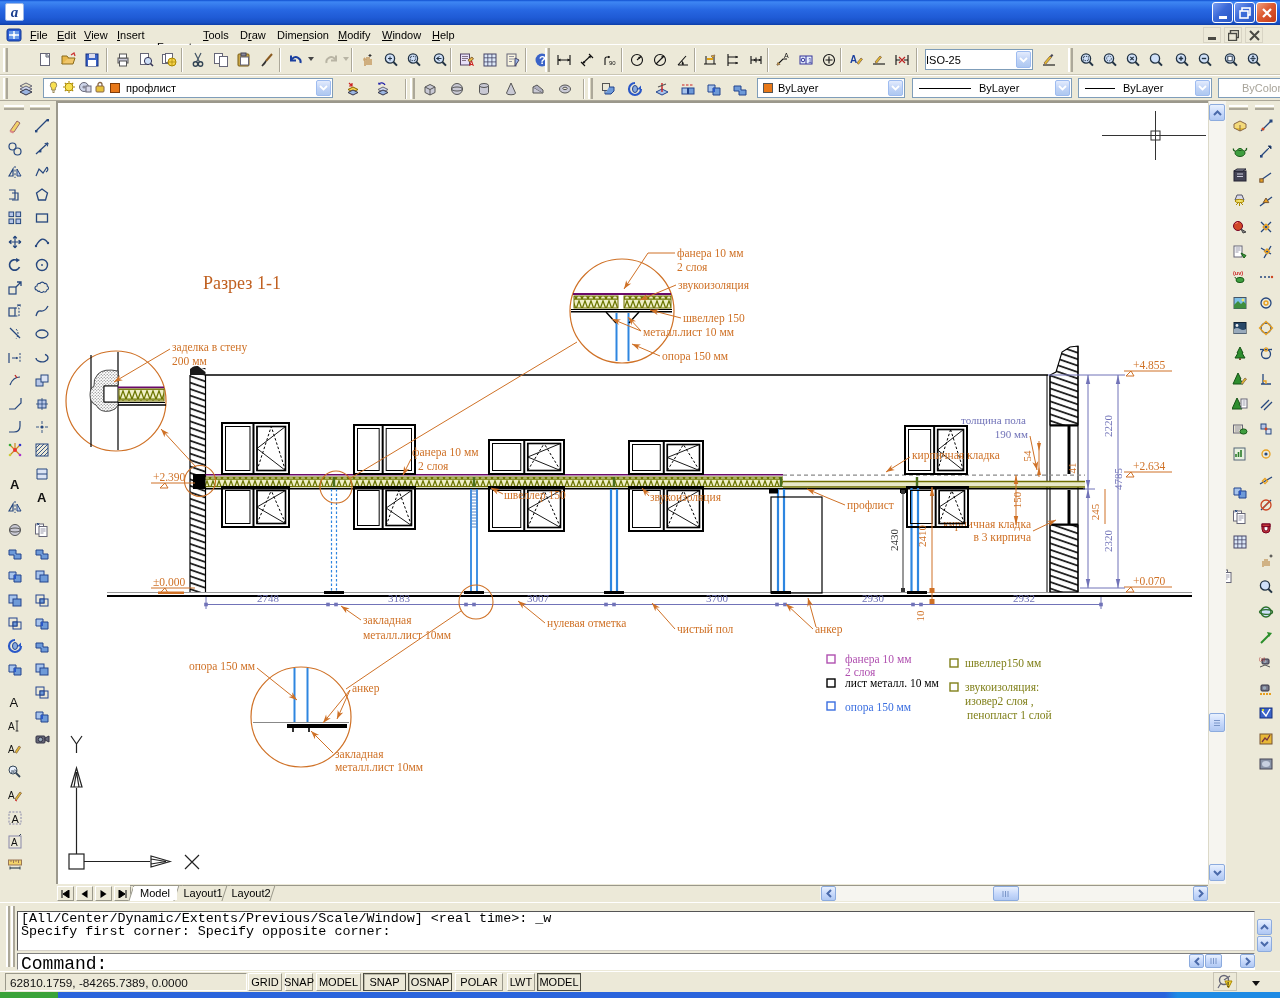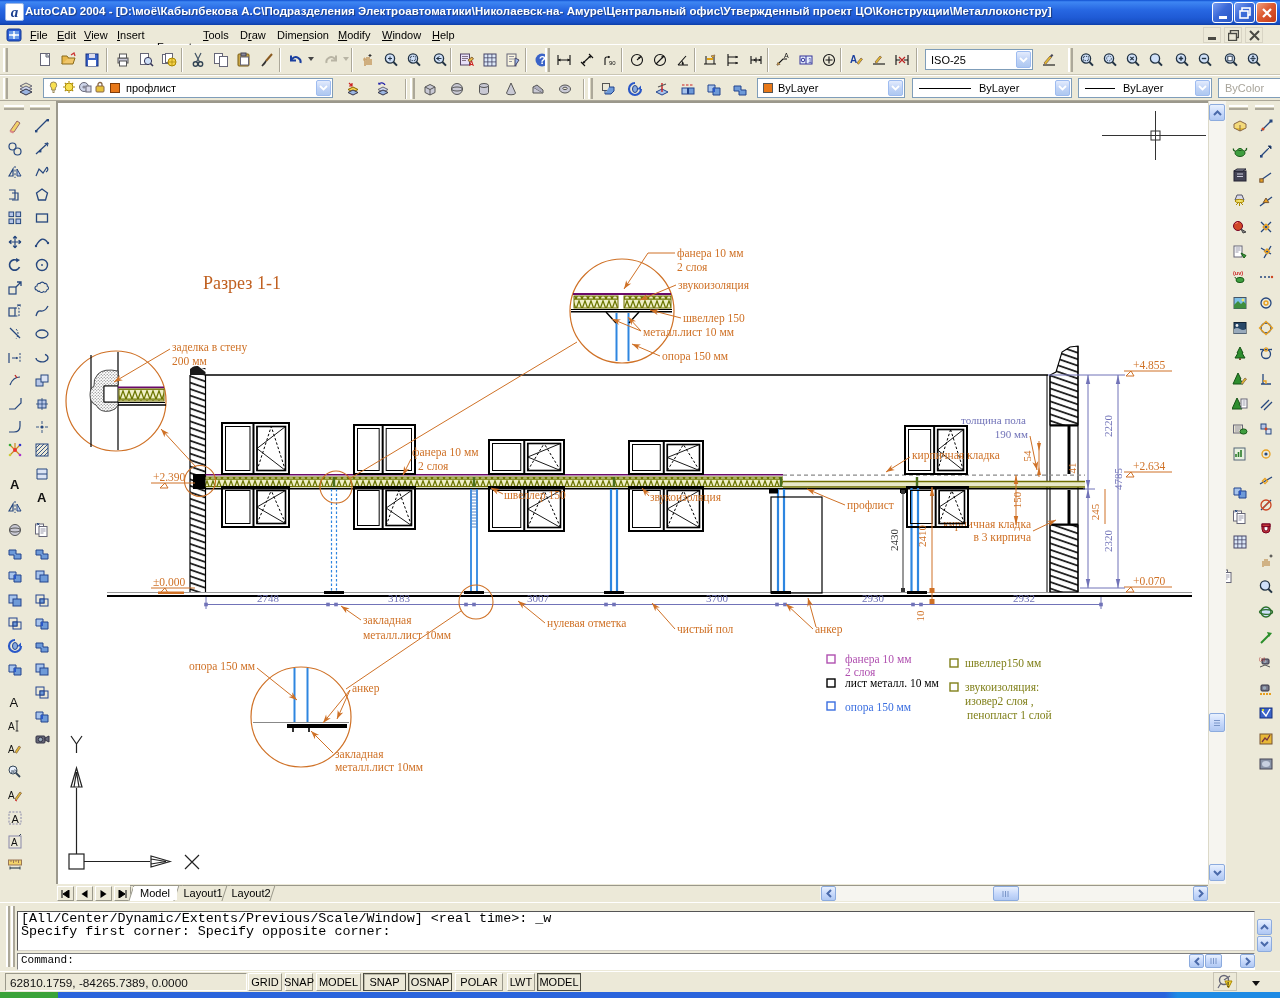--- a/index.html
+++ b/index.html
@@ -13,21 +13,20 @@
 .cbtn{position:absolute;right:1px;top:1px;bottom:1px;width:15px;background:linear-gradient(180deg,#e4ecfd,#c1d4f7 50%,#aec8f0);border:1px solid #9ebcf0;border-radius:2px;display:flex;align-items:center;justify-content:center}
 .sbtn{background:linear-gradient(180deg,#e9f1fe,#c6d8fb 55%,#b0c8f2);border:1px solid #8cabde;border-radius:2px;position:absolute;display:flex;align-items:center;justify-content:center}
 .statusbtn{position:absolute;top:973px;height:18px;font-size:11px;color:#000;display:flex;align-items:center;justify-content:center;background:#ece9d8}
 .raised{border:1px solid;border-color:#fff #9a988a #9a988a #fff}
 .pressed{border:1px solid #4d4d42;box-shadow:inset 1px 1px 0 #bab8a8}
 .menuitem{display:inline-block;font-size:11px;color:#000}
 u{text-decoration:underline}
 </style></head><body>
 <div class="abs" style="left:0;top:0;width:1280px;height:25px;background:linear-gradient(180deg,#0a47c8 0%,#2e74ea 4%,#3d85f2 9%,#2767e2 40%,#1f5bd6 70%,#1850c4 90%,#0d3ea8 100%)">
 <div class="abs" style="left:5px;top:3px;width:19px;height:18px;background:#fff;border:1px solid #9db8e8;border-radius:2px;display:flex;align-items:center;justify-content:center;font-family:'Liberation Serif',serif;font-weight:bold;font-style:italic;font-size:15px;color:#1a3f8f">a</div>
-<div class="abs" style="left:25px;top:5px;font-size:11.5px;font-weight:bold;color:#fff;white-space:nowrap;letter-spacing:0.05px;text-shadow:1px 1px 1px #1a3a7a">AutoCAD 2004 - [D:\моё\Кабылбекова А.С\Подразделения Электроавтоматики\Николаевск-на- Амуре\Центральный офис\Утвержденный проект ЦО\Конструкции\Металлоконстру]</div>
 <div class="abs" style="left:1212px;top:2px;width:21px;height:21px;border:1px solid #fff;border-radius:3px;background:linear-gradient(135deg,#7a9ef2 0%,#3c6ad8 45%,#2857c4 100%);display:flex;align-items:center;justify-content:center">
       <div style="width:8px;height:3px;background:#fff;margin-top:9px"></div>
     </div>
     <div class="abs" style="left:1234px;top:2px;width:21px;height:21px;border:1px solid #fff;border-radius:3px;background:linear-gradient(135deg,#7a9ef2 0%,#3c6ad8 45%,#2857c4 100%);display:flex;align-items:center;justify-content:center">
       <svg width="12" height="12" viewBox="0 0 12 12" style="">
         <rect x="3" y="1" width="8" height="7" fill="none" stroke="#fff" stroke-width="1.6"></rect>
         <rect x="1" y="4" width="8" height="7" fill="#3c6cd8" stroke="#fff" stroke-width="1.6"></rect>
       </svg>
     </div>
     <div class="abs" style="left:1256px;top:2px;width:21px;height:21px;border:1px solid #fff;border-radius:3px;background:linear-gradient(135deg,#f0a080 0%,#dd5b32 45%,#c43a18 100%);display:flex;align-items:center;justify-content:center">
@@ -311,21 +310,21 @@
         <path d="M2 3 V13 M14 3 V13 M2 8 H6 M10 8 H14" stroke="#111" stroke-width="1.1" fill="none"></path>
         <path d="M5 5 l6 6 m0 -6 l-6 6" stroke="#b22" stroke-width="1.2"></path>
       </svg>
     </div>
     <div class="sep" style="left:621px;top:3px;height:24px"></div>
     <div class="sep" style="left:694px;top:3px;height:24px"></div>
     <div class="sep" style="left:767px;top:3px;height:24px"></div>
     <div class="sep" style="left:840px;top:3px;height:24px"></div>
     <div class="sep" style="left:916px;top:3px;height:24px"></div>
     <div class="combo" style="left:925px;top:4px;width:108px;height:21px">
-      <span style="padding-left:5px">ISO-25</span>
+      <span style="">ISO-25</span>
       <div class="cbtn">
         <svg width="9" height="6" viewBox="0 0 9 6" style="">
           <path d="M1 1 L4.5 4.5 L8 1" stroke="#fff" stroke-width="1.8" fill="none"></path>
         </svg>
       </div>
     </div>
     <div class="tbtn" style="left:1037px;top:2px">
       <svg width="16" height="16" viewBox="0 0 16 16" style="">
         <path d="M2 13 H14" stroke="#111" stroke-width="1.1" fill="none"></path>
         <path d="M3 11 l6 -7 1.6 1.3 -6 7 Z" fill="#e8c020" stroke="#975"></path>
@@ -540,21 +539,21 @@
     <div class="combo" style="left:1078px;top:2px;width:134px;height:20px">
       <span style="margin-left:6px;width:30px;height:1px;background:#000;display:inline-block"></span>
       <span style="margin-left:8px">ByLayer</span>
       <div class="cbtn">
         <svg width="9" height="6" viewBox="0 0 9 6" style="">
           <path d="M1 1 L4.5 4.5 L8 1" stroke="#fff" stroke-width="1.8" fill="none"></path>
         </svg>
       </div>
     </div>
     <div class="combo" style="left:1218px;top:2px;width:70px;height:20px;color:#a8a49a">
-      <span style="padding-left:6px">ByColor</span>
+      <span style="padding-left:23px">ByColor</span>
     </div>
   </div>
 <div class="abs" style="left:0;top:101px;width:56px;height:783px;background:#ece9d8"></div>
 <div class="vhandle" style="left:4px;top:105px;width:20px"></div>
 <div class="vhandle" style="left:30px;top:105px;width:20px"></div>
 <div class="vbtn" style="left:3px;top:114px">
     <svg width="16" height="16" viewBox="0 0 16 16" style="">
       <path d="M3 13 L10 3 13 5 7 14 Z" fill="#f2d26a" stroke="#966"></path>
       <path d="M3 13 l3.5 1.5" stroke="#d88" stroke-width="2"></path>
     </svg>
@@ -1705,21 +1704,21 @@
 <div class="sbtn" style="left:1257px;top:919px;width:15px;height:16px">
     <svg width="9" height="6" viewBox="0 0 9 6" style="">
       <path d="M1 5 L4.5 1.5 L8 5" stroke="#4a6aaa" stroke-width="2" fill="none"></path>
     </svg>
   </div>
 <div class="sbtn" style="left:1257px;top:936px;width:15px;height:16px">
     <svg width="9" height="6" viewBox="0 0 9 6" style="">
       <path d="M1 1 L4.5 4.5 L8 1" stroke="#4a6aaa" stroke-width="2" fill="none"></path>
     </svg>
   </div>
-<div class="abs" style="left:17px;top:953px;width:1238px;height:17px;background:#fff;border:1px solid;border-color:#808080 #fff #fff #808080;font-family:'Liberation Mono',monospace;font-size:11px;color:#000;padding-left:3px">Command:</div>
+<div class="abs" style="left:17px;top:953px;width:1238px;height:17px;background:#fff;border:1px solid;border-color:#808080 #fff #fff #808080;font-family:'Liberation Mono',monospace;font-size:18px;color:#000;padding-left:3px">Command:</div>
 <div class="sbtn" style="left:1189px;top:954px;width:15px;height:14px">
     <svg width="6" height="9" viewBox="0 0 6 9" style="">
       <path d="M5 1 L1.5 4.5 L5 8" stroke="#4a6aaa" stroke-width="2" fill="none"></path>
     </svg>
   </div>
 <div class="sbtn" style="left:1205px;top:954px;width:17px;height:14px">
     <svg width="12" height="10" viewBox="0 0 12 10" style="">
       <path d="M3 2 v6 M5.5 2 v6 M8 2 v6" stroke="#7a96c8"></path>
     </svg>
   </div>

